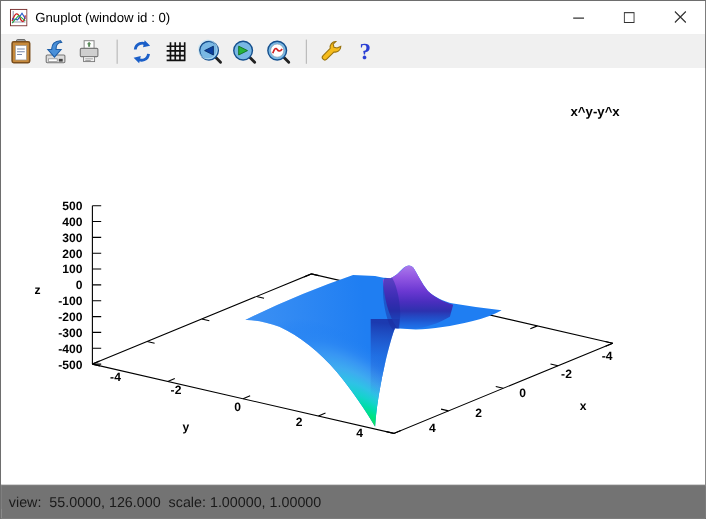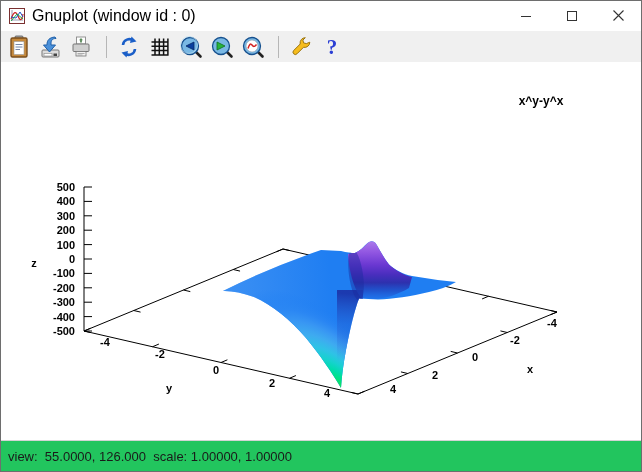--- a/index.html
+++ b/index.html
@@ -1,33 +1,33 @@
 <!DOCTYPE html>
 <html><head>
 <meta charset="utf-8">
 <style>
   html,body{margin:0;padding:0;background:#c8c8c8;font-family:"Liberation Sans",sans-serif;}
   .window{position:relative;width:642px;height:472px;background:#fff;border:1px solid #6e6e6e;box-sizing:border-box;overflow:hidden;}
   
   .titlebar{position:absolute;top:0;left:0;right:0;height:30px;background:#ffffff;border-bottom:1px solid #e2e2e2;display:flex;align-items:center;}
   .appicon{width:16px;height:16px;margin:0 7px 0 8px;flex:0 0 auto;}
-  .title{font-size:16px;color:#000;white-space:pre;}
+  .title{font-size:12px;color:#000;white-space:pre;}
   .wincontrols{position:absolute;right:0;top:0;height:29px;display:flex;}
   .winbtn{width:46px;height:29px;display:flex;align-items:center;justify-content:center;}
   
   .toolbar{position:absolute;top:30px;left:0;right:0;height:31px;background:#f0f0f0;display:flex;align-items:center;padding-left:4px;box-sizing:border-box;}
   .tbtn{width:26px;height:26px;margin-right:3px;display:flex;align-items:center;justify-content:center;border:1px solid transparent;border-radius:2px;}
   .tsep{width:1px;height:22px;background:#b6b6b6;margin:0 8px;}
   
   .canvas{position:absolute;top:61px;left:0;width:642px;height:380px;background:#ffffff;font-weight:bold;}
   .canvas svg{display:block;}
   .plot-svg text{font-family:"Liberation Sans",sans-serif;font-size:11px;fill:#000;}
   .plot-svg text.fn{font-size:12px;}
   
-  .statusbar{position:absolute;left:0;right:0;bottom:0;height:31px;background:#22c55e;border-top:1px solid #d4d4d4;display:flex;align-items:center;box-sizing:border-box;}
+  .statusbar{position:absolute;left:0;right:0;bottom:0;height:31px;background:#737373;border-top:1px solid #d4d4d4;display:flex;align-items:center;box-sizing:border-box;}
   .statustext{font-size:13px;color:#1a1a1a;padding-left:7px;white-space:pre;}
 </style>
 </head>
 <body>
 
 <div class="window">
 
   <div class="titlebar">
     <svg class="appicon" viewBox="0 0 16 16">
       <rect x="0.5" y="0.5" width="15" height="15" fill="#ffffff" stroke="#7a3030"></rect>

